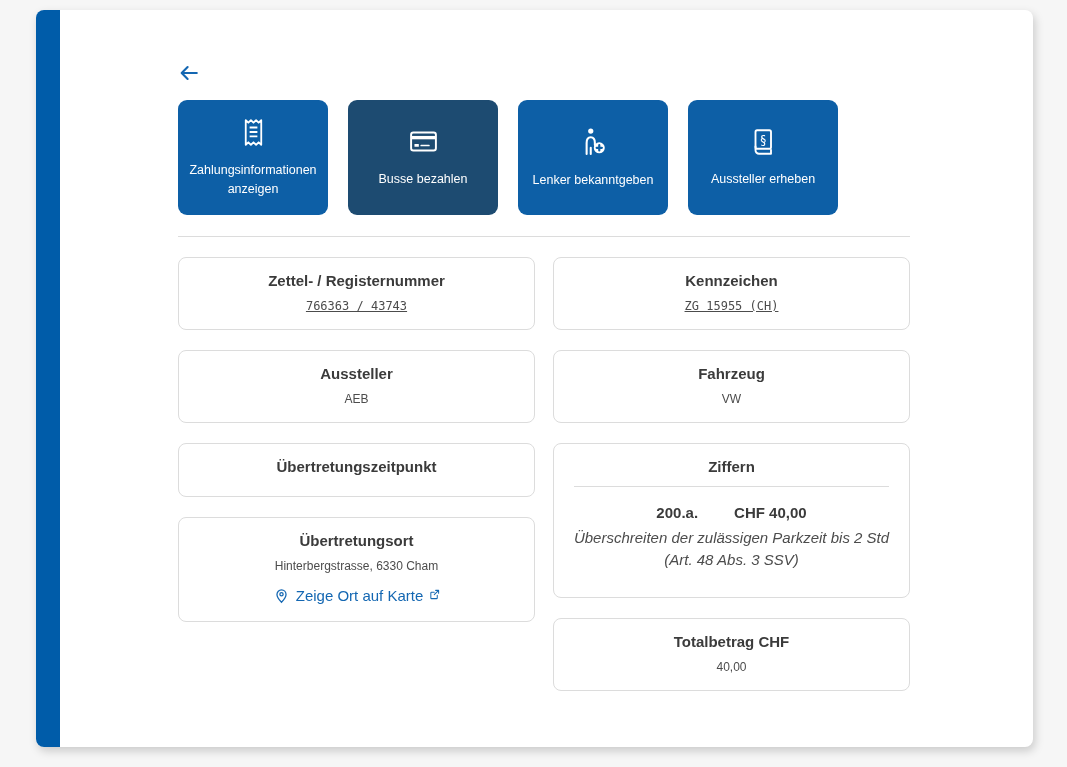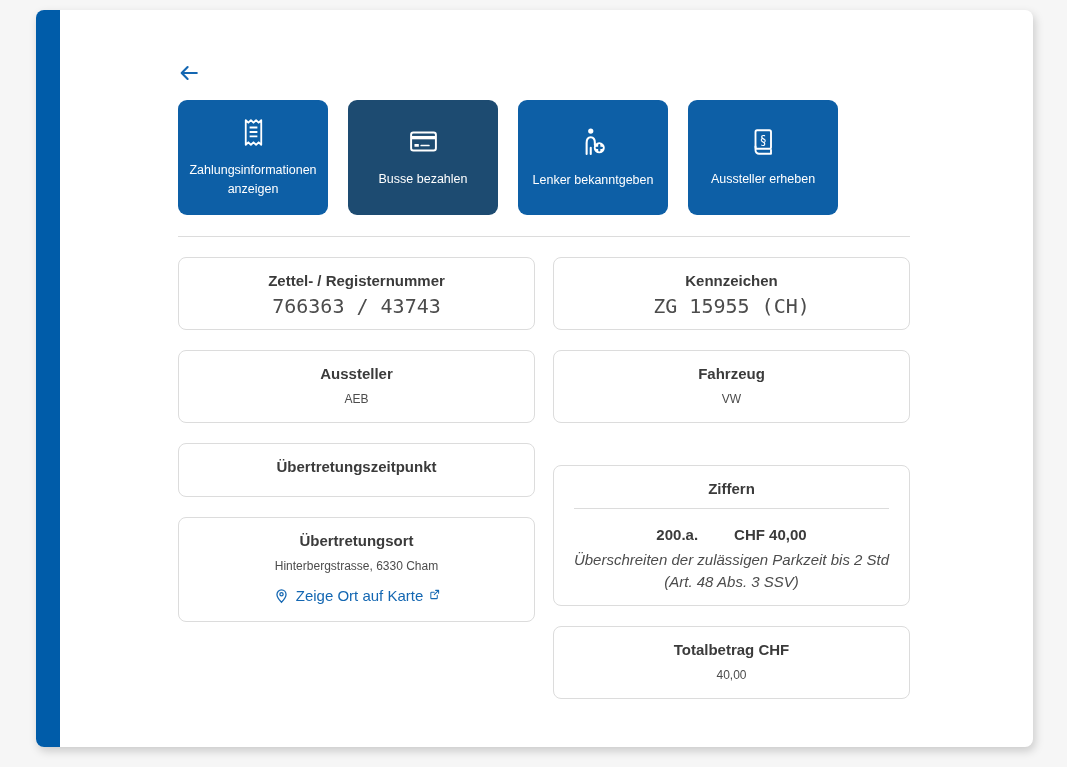--- a/index.html
+++ b/index.html
@@ -93,34 +93,35 @@
     line-height:19px;
     margin-bottom:7px;
   }
   .card-value{
     font-size:12px;
     color:var(--value-text);
     line-height:19px;
   }
   .mono{
     font-family:"DejaVu Sans Mono", monospace;
-    font-size:20px;
+    font-size:12px;
+    text-decoration:underline;
   }
   .map-link{
     display:inline-flex;
     align-items:flex-end;
     gap:6px;
     margin-top:11px;
     color:var(--link);
     font-size:15px;
     text-decoration:none;
     cursor:pointer;
   }
   .map-link .ext{transform:translateY(-4px);}
-  .ziffern-card{padding-bottom:12px;margin-top:22px;}
+  .ziffern-card{padding-bottom:26px;}
   .ziffern-divider{
     border:none;
     border-top:1px solid var(--border);
     margin:10px 10px 0 10px;
   }
   .ziffern-row{
     display:flex;
     justify-content:center;
     gap:36px;
     margin-top:17px;

